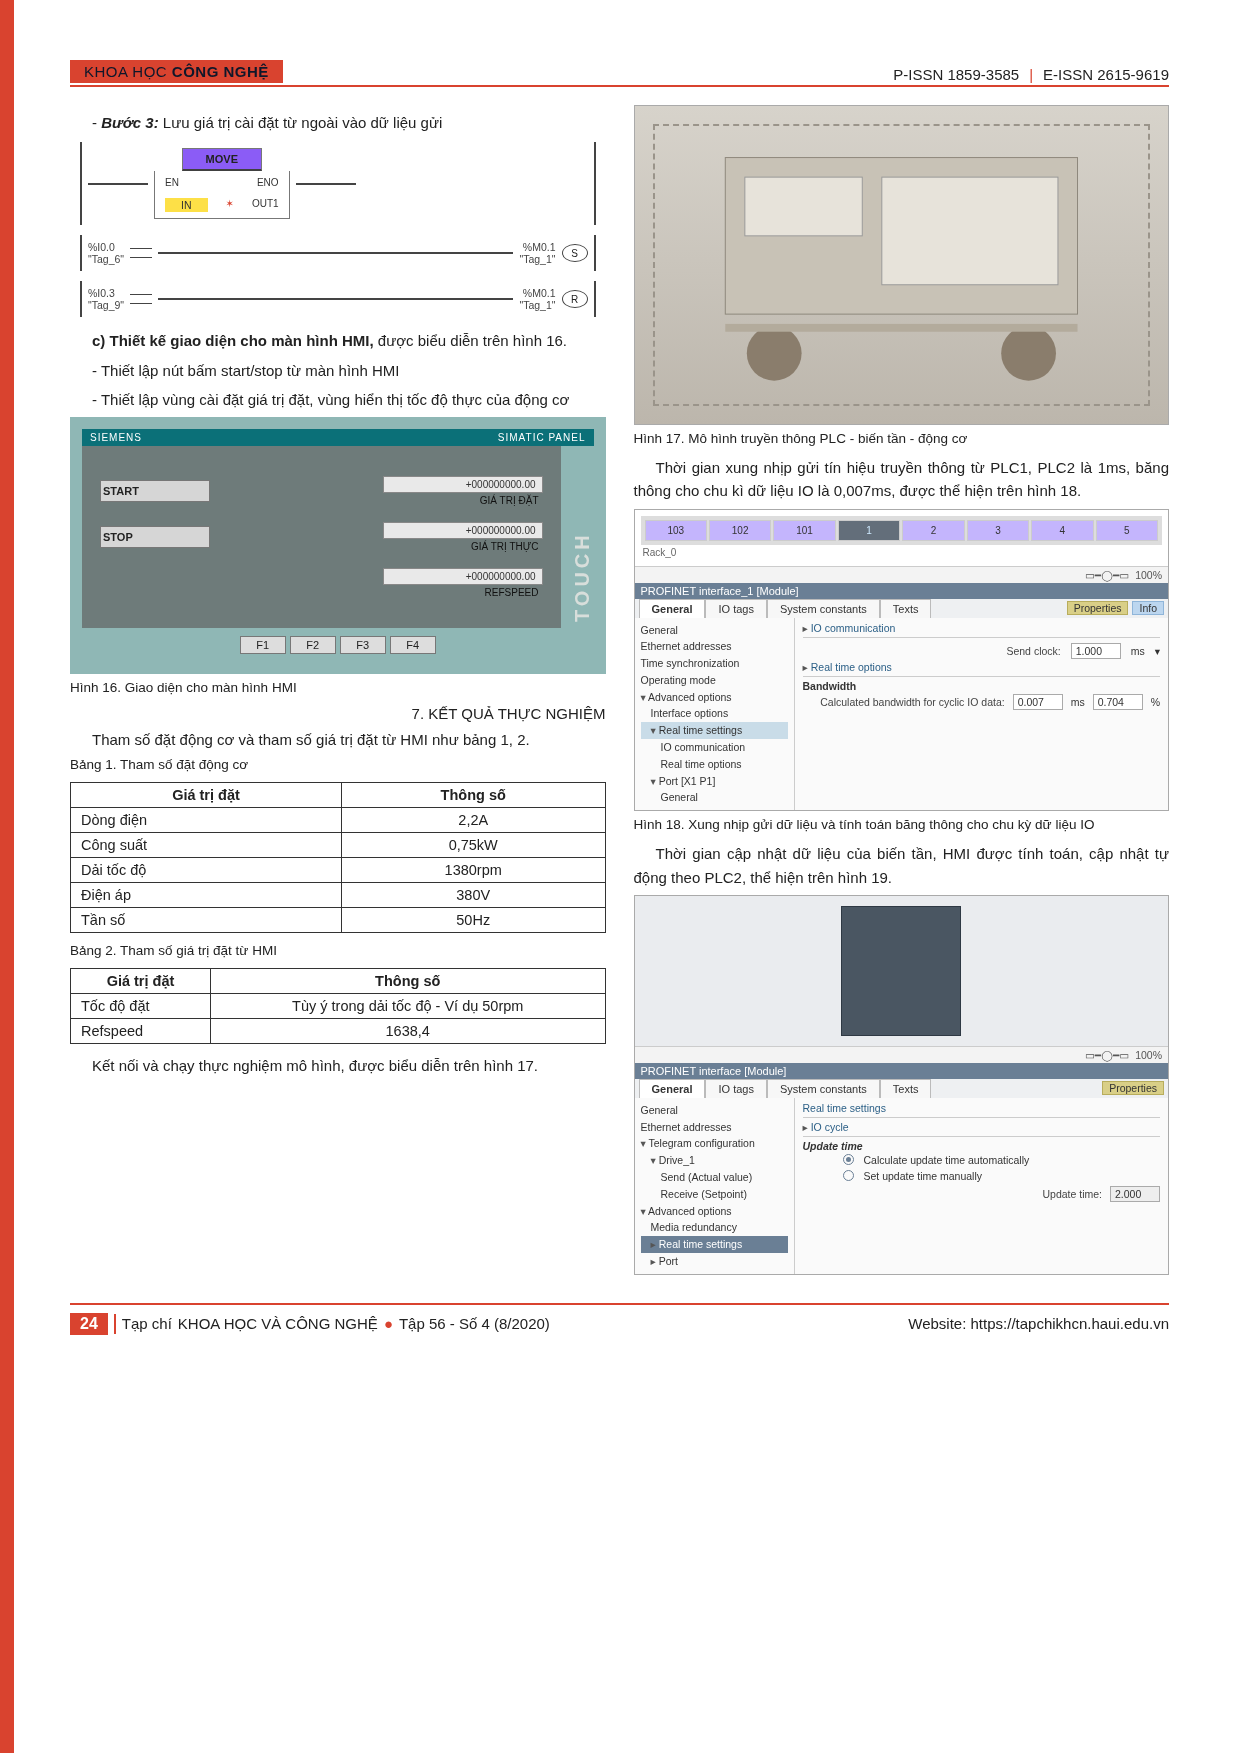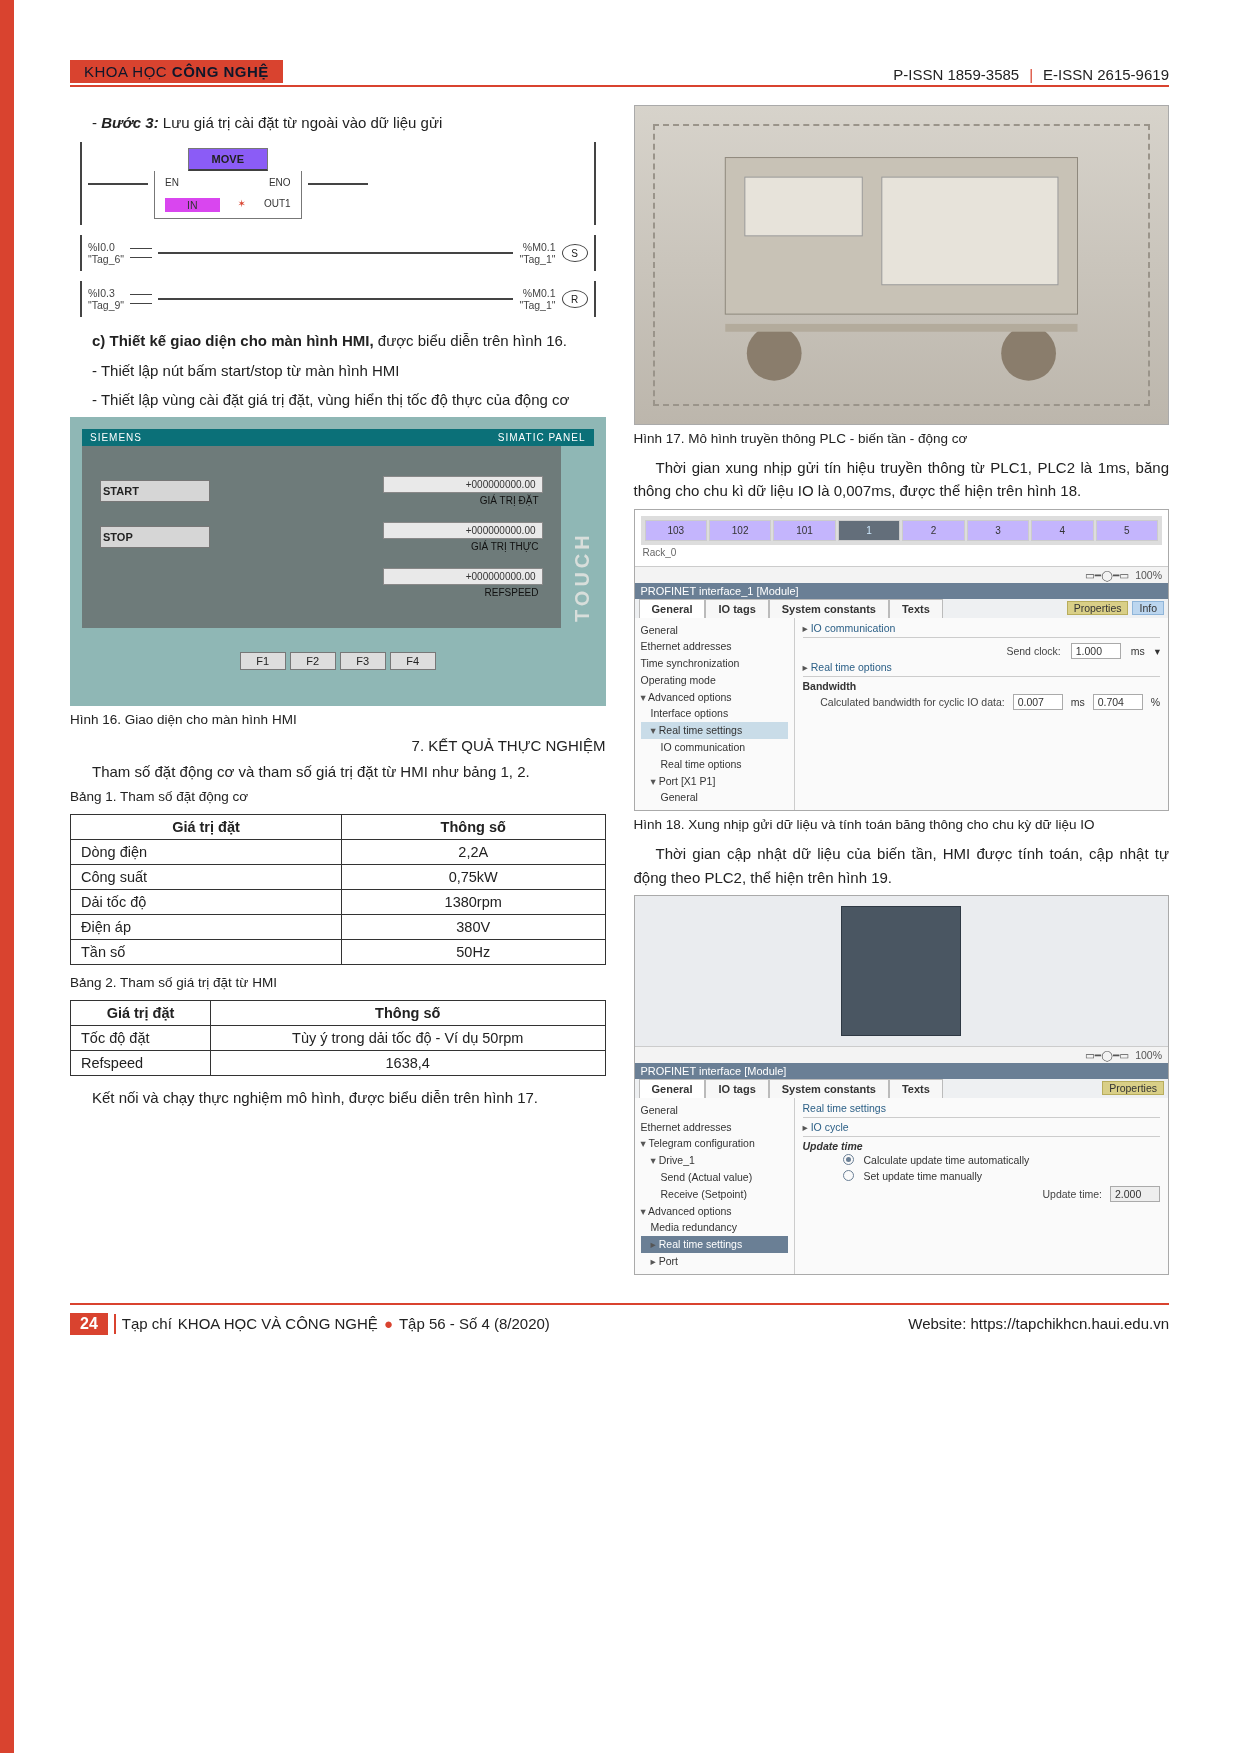--- a/index.html
+++ b/index.html
@@ -55,55 +55,55 @@
   }
   .lad-title { background:#8b5cf6; font-weight:700; border-bottom:2px solid #404040; }
   .lad-block .row { display:flex; justify-content:space-between; gap:18px; font-size:10px; color:#333; padding:2px 0;}
   .lad-tag { font-size:10.5px; color:#444; }
   .lad-tagcol { display:flex; flex-direction:column; align-items:center; }
   .coil { border:1.5px solid #444; border-radius:50%; width:26px; height:18px;
     display:inline-flex; align-items:center; justify-content:center; font-size:10px;}
   .contact { display:inline-block; width:22px; border-top:1.5px solid #444; border-bottom:1.5px solid #444;
     height:10px; position:relative; }
 
-  .move-badge { background:#d946ef; padding:1px 22px; font-size:10.5px; display:inline-block; }
+  .move-badge { background:#fde047; padding:1px 16px; font-size:10.5px; display:inline-block; }
 
   
   .hmi-outer { background:#8fb7b5; padding:12px; }
   .hmi-bar { background:#0b7078; color:#fff; display:flex; justify-content:space-between;
     font-size:10px; padding:3px 8px; letter-spacing:1px; }
   .hmi-body { display:flex; gap:10px; align-items:stretch; }
   .hmi-screen { background:#6e7b7a; flex:1; padding:30px 18px; display:flex; flex-direction:column; gap:16px; }
   .hmi-btn { background:#d6d6d6; border:1px solid #777; width:110px; text-align:left;
     font-size:11px; font-weight:700; padding:4px 2px; }
   .hmi-field { border:1px solid #888; background:#e9e9e9; color:#333; font-size:10px;
     text-align:right; padding:2px 6px; width:160px;}
   .hmi-fieldlabel { font-size:10px; color:#111; text-align:right; width:160px; padding-right:4px;}
   .hmi-row { display:flex; align-items:center; justify-content:space-between; gap:30px; }
   .hmi-touch { writing-mode:vertical-rl; transform:rotate(180deg); color:#d8dedb;
     font-size:20px; font-weight:700; letter-spacing:4px; padding:6px 0;}
-  .hmi-fkeys { display:flex; gap:4px; justify-content:center; padding:24px 0; }
+  .hmi-fkeys { display:flex; gap:4px; justify-content:center; padding:8px 0; }
   .hmi-fk { background:#ddd; border:1px solid #777; width:46px; text-align:center; font-size:11px; padding:2px 0;}
 
   
   table.data { border-collapse: collapse; width:100%; margin:4px 0 10px 0; font-size:14.5px; }
   table.data th, table.data td { border:1px solid #333; padding:4px 10px; }
   table.data th { font-weight:700; text-align:center; }
   table.data td.v { text-align:center; }
 
   
   .photo { width:100%; height:320px; background:linear-gradient(180deg,#d7d3cb 0%, #bcb6ac 100%);
     border:1px solid #aaa; position:relative; display:flex; align-items:center; justify-content:center;}
   .photo::after { content:""; position:absolute; inset:18px; border:2px dashed #9a948a; }
 
   
   .prop-pane { border:1px solid #aaa; font-size:11px; color:#333; background:#fafafa; }
   .prop-title { background:#6a7f95; color:#fff; padding:2px 6px; font-size:11px; }
   .prop-tabs { display:flex; gap:0; background:#eee; }
-  .prop-tab { padding:3px 12px; border:1px solid #bbb; border-bottom:none; background:#f7f7f7; font-size:11px;font-weight:bold; }
+  .prop-tab { padding:3px 12px; border:1px solid #bbb; border-bottom:none; background:#f7f7f7; font-size:11px; }
   .prop-tab.active { background:#fff; font-weight:700; }
   .prop-body { display:flex; }
   .prop-tree { width:160px; border-right:1px solid #ccc; padding:4px 6px; font-size:10.5px; line-height:1.6; }
   .prop-tree .sel { background:#c9dce8; }
   .prop-form { flex:1; padding:4px 8px; font-size:10.5px; }
   .prop-row { display:flex; align-items:center; gap:6px; padding:2px 0; }
   .prop-row label { color:#444; }
   .prop-input { border:1px solid #aaa; background:#fff; padding:1px 4px; min-width:50px; font-size:10.5px;}
   .hr-thin { border-top:1px solid #ccc; margin:3px 0; }
   .zoom-bar { display:flex; justify-content:flex-end; gap:6px; align-items:center;

